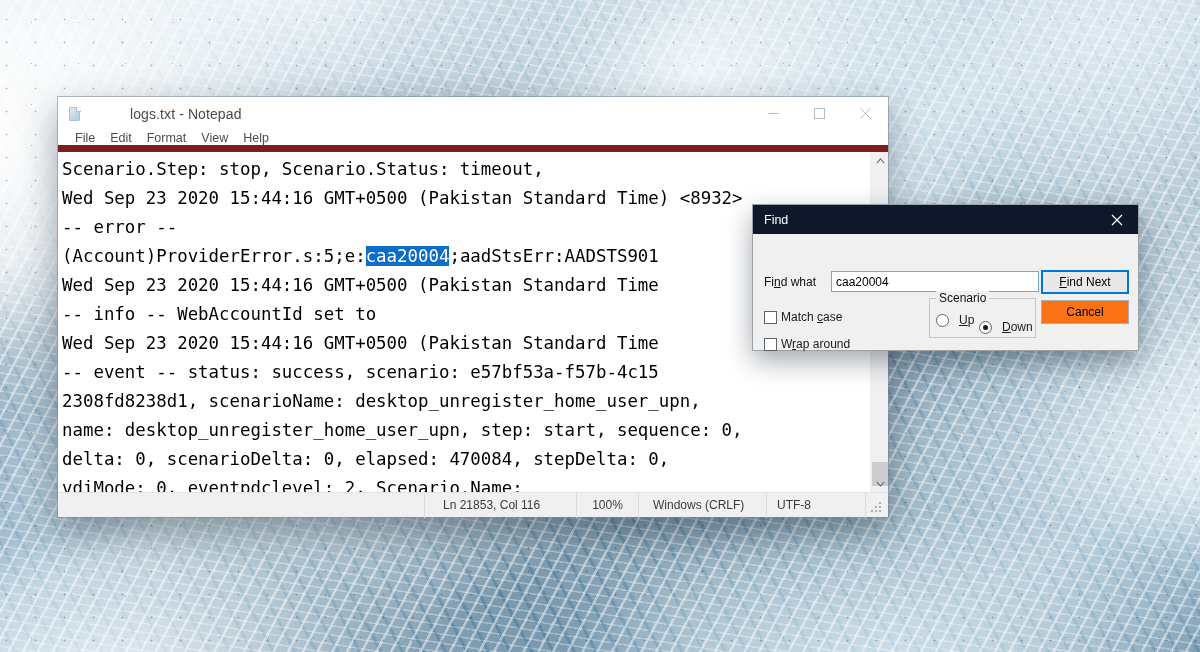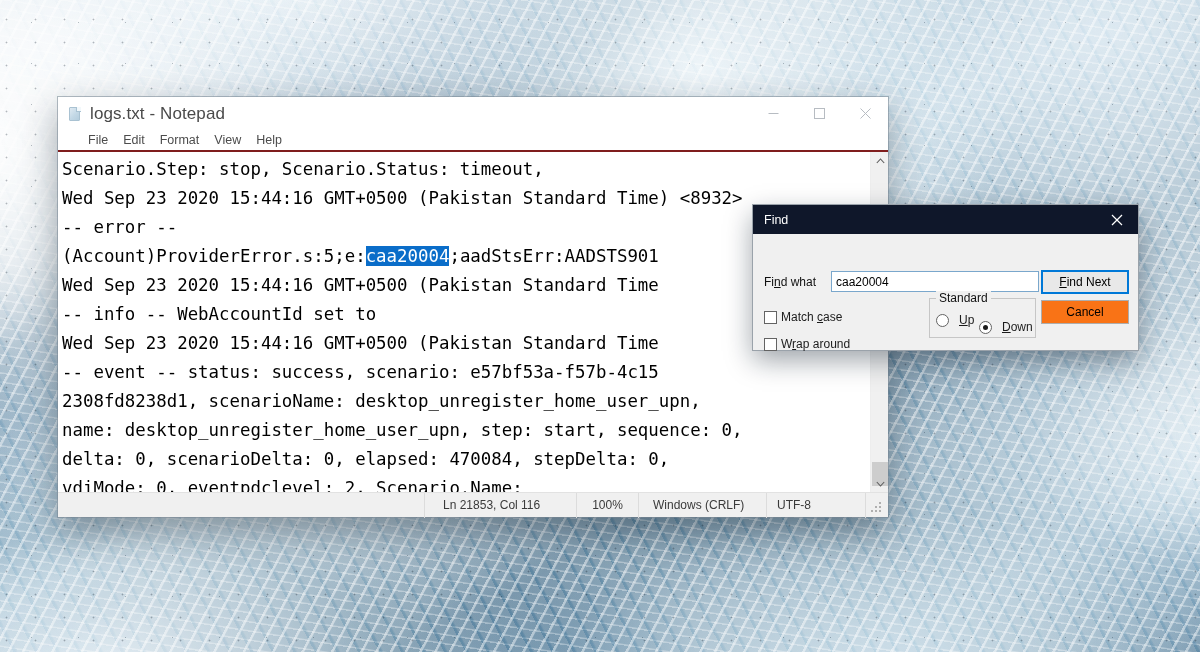--- a/index.html
+++ b/index.html
@@ -89,34 +89,34 @@
     border-radius: 1px;
   }
   .np-icon .fold {
     position: absolute; left: 9px; top: 1px;
     width: 5px; height: 5px;
     background: #f2f8fb;
     border-left: 1px solid #a9c2d2;
     border-bottom: 1px solid #a9c2d2;
   }
   .np-title {
-    font-size: 17px; color: #4a4a4a; letter-spacing: .1px;
+    font-size: 14px; color: #4a4a4a; letter-spacing: .1px; margin-left: 40px;
   }
   .np-winbtns { margin-left: auto; display: flex; height: 33px; }
   .np-winbtn {
     width: 46px; height: 33px;
     display: flex; align-items: center; justify-content: center;
     color: #b7bcc2;
   }
   .np-winbtn svg { display: block; }
   .np-menubar {
     height: 22px; background: #ffffff;
     display: flex; align-items: center;
-    padding-left: 23px; flex: none;
-    border-bottom: 2px solid #7f1d1d;
+    padding-left: 10px; flex: none;
+    border-bottom: 7px solid #7f1d1d;
   }
   .np-menu {
     font-size: 12.5px; color: #4c4c4c;
     padding: 2px 7px; margin-right: 1px;
   }
   .np-body {
     flex: 1 1 auto; position: relative;
     background: #ffffff; overflow: hidden;
     display: flex;
   }
@@ -376,21 +376,21 @@
     <div class="fd-btn findnext">
         <span class="und">F</span>
         <span>ind Next</span>
       </div>
 
     <div class="fd-btn cancel">
         <span>Cancel</span>
       </div>
 
     <div class="fd-group"></div>
-    <div class="fd-group-label">Standard</div>
+    <div class="fd-group-label">Scenario</div>
 
     <div class="fd-radio up">
       <span class="rb"></span>
         <span><span class="und">U</span><span>p</span></span>
     </div>
 
     <div class="fd-radio down">
       <span class="rb on"></span>
         <span><span class="und">D</span><span>own</span></span>
     </div>

